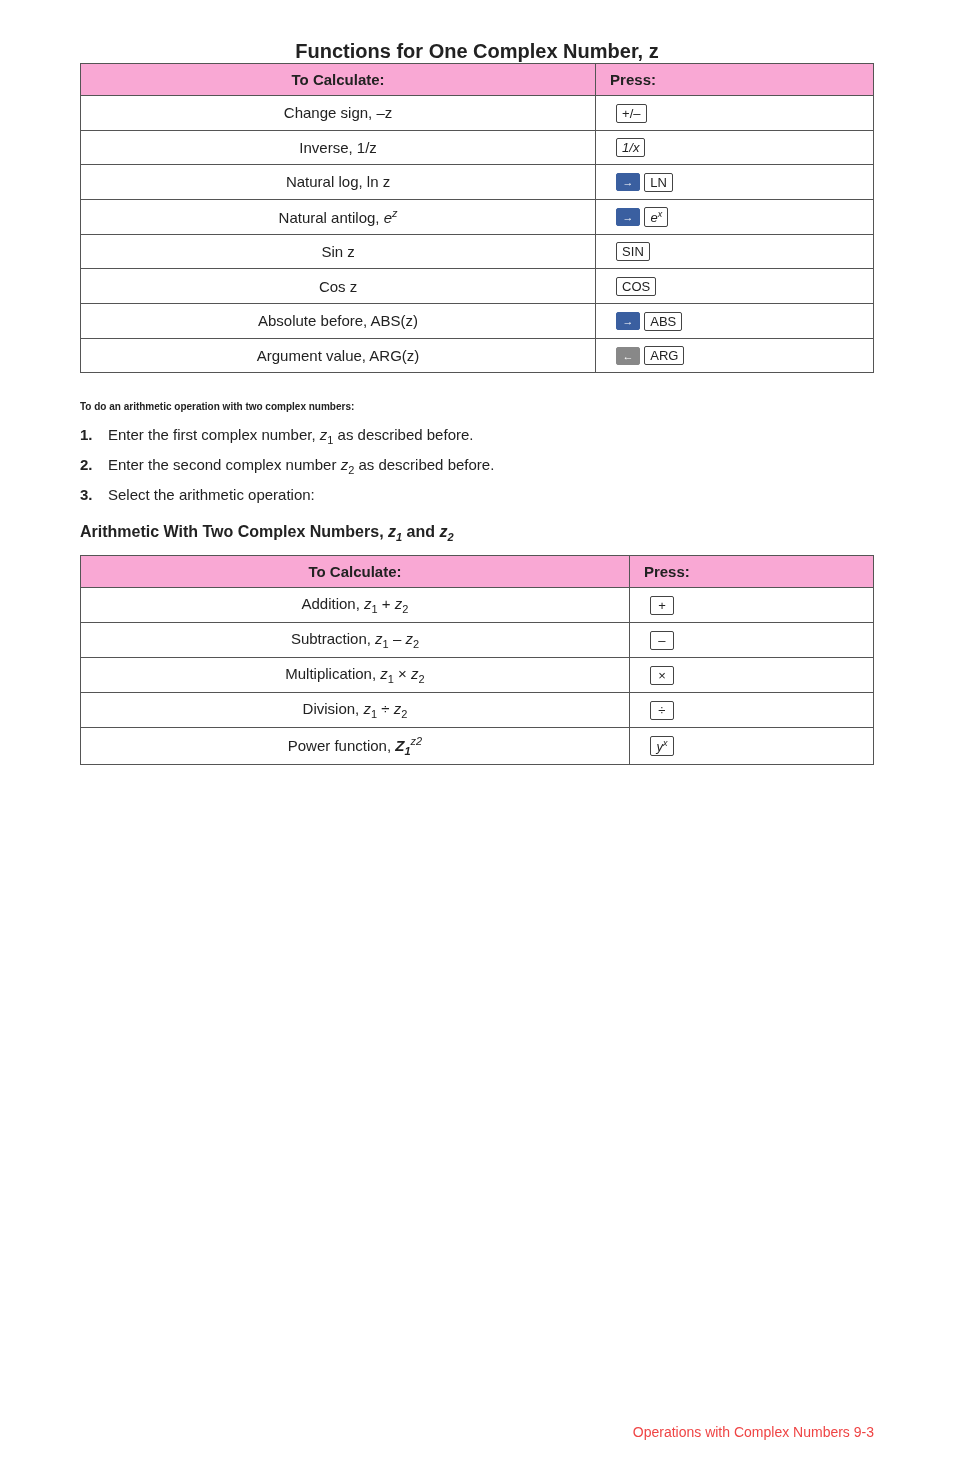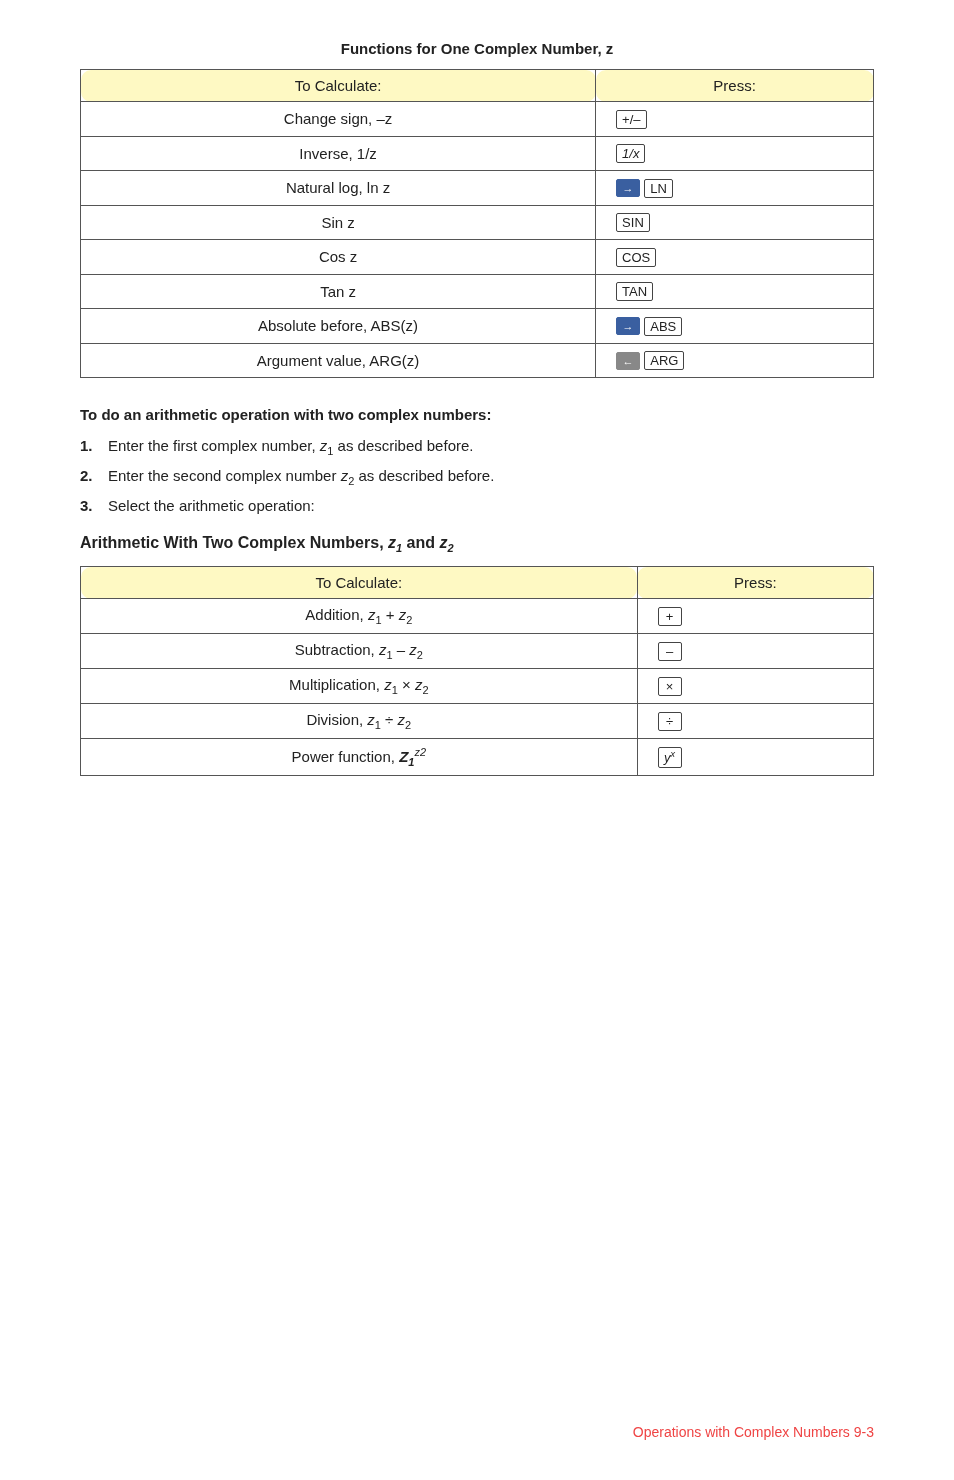--- a/index.html
+++ b/index.html
@@ -8,45 +8,43 @@
       font-family: Arial, Helvetica, sans-serif;
       font-size: 15px;
       color: #222;
       width: 954px;
       min-height: 1480px;
       padding: 40px 80px 60px 80px;
     }
     .page-title {
       text-align: center;
       font-weight: bold;
-      font-size: 15px;
-      margin-bottom: 12px;
+      font-size: 20px;
       font-family: Arial, Helvetica, sans-serif;
     }
     table {
       width: 100%;
       border-collapse: collapse;
       margin-bottom: 28px;
     }
     table th, table td {
       border: 1px solid #555;
       padding: 7px 14px;
       font-size: 15px;
     }
     table thead th {
-      background: #fef9c3;
-      font-weight: normal;
-      text-align: center;
-      border-radius: 10px;
+      background: #f9a8d4;
+      font-weight: bold;
+      text-align: center;
     }
     table thead th:first-child {
       text-align: center;
     }
     table thead th:last-child {
-      text-align: center;
+      text-align: left;
     }
     table td:first-child {
       text-align: center;
     }
     table td:last-child {
       text-align: left;
       padding-left: 20px;
     }
     .key {
       display: inline-block;
@@ -72,21 +70,21 @@
       color: #fff;
       border-color: #888;
       font-size: 11px;
       padding: 2px 4px;
     }
     .key sup {
       font-size: 9px;
     }
     .section-heading {
       font-weight: bold;
-      font-size: 15px;
+      font-size: 10px;
       margin-bottom: 14px;
       margin-top: 0;
     }
     .numbered-list {
       list-style: none;
       margin: 0 0 20px 0;
       padding: 0;
     }
     .numbered-list li {
       display: flex;
@@ -141,30 +139,33 @@
       <td><span class="key"><span style="font-style:italic;margin-top:14px;">1/x</span></span></td>
     </tr>
     <tr>
       <td>Natural log, ln z</td>
       <td>
         <span class="key key-blue">→</span>
         <span class="key">LN</span>
       </td>
     </tr>
     <tr>
+      <td>Natural antilog, <span style="font-style:italic;">e</span><sup style="font-style:italic;font-size:11px;">z</sup></td>
+      <td>
+        <span class="key key-blue">→</span>
+        <span class="key"><span style="font-style:italic;">e</span><sup style="font-style:italic;font-size:9px;">x</sup></span>
+      </td>
+    </tr>
+    <tr>
       <td>Sin z</td>
       <td><span class="key">SIN</span></td>
     </tr>
     <tr>
       <td>Cos z</td>
       <td><span class="key">COS</span></td>
-    </tr>
-    <tr>
-      <td>Tan z</td>
-      <td><span class="key">TAN</span></td>
     </tr>
     <tr>
       <td>Absolute before, ABS(z)</td>
       <td>
         <span class="key key-blue">→</span>
         <span class="key">ABS</span>
       </td>
     </tr>
     <tr>
       <td>Argument value, ARG(z)</td>

